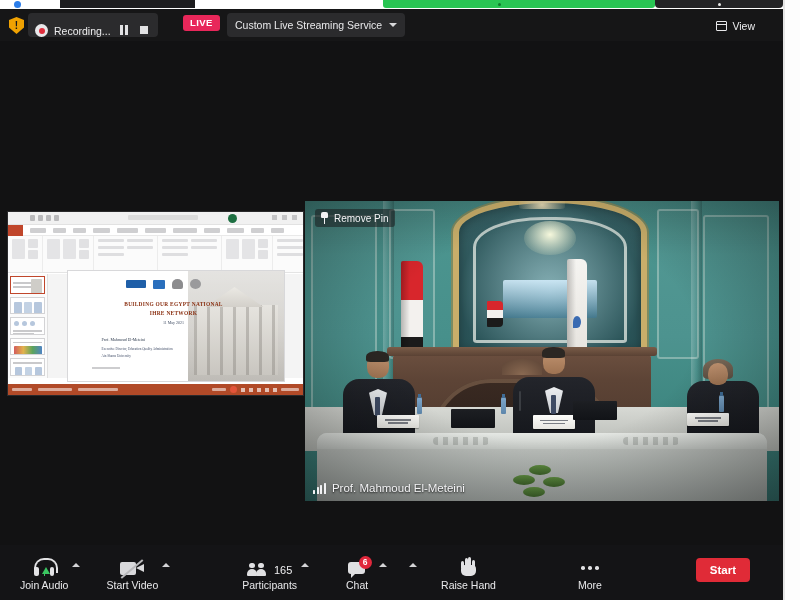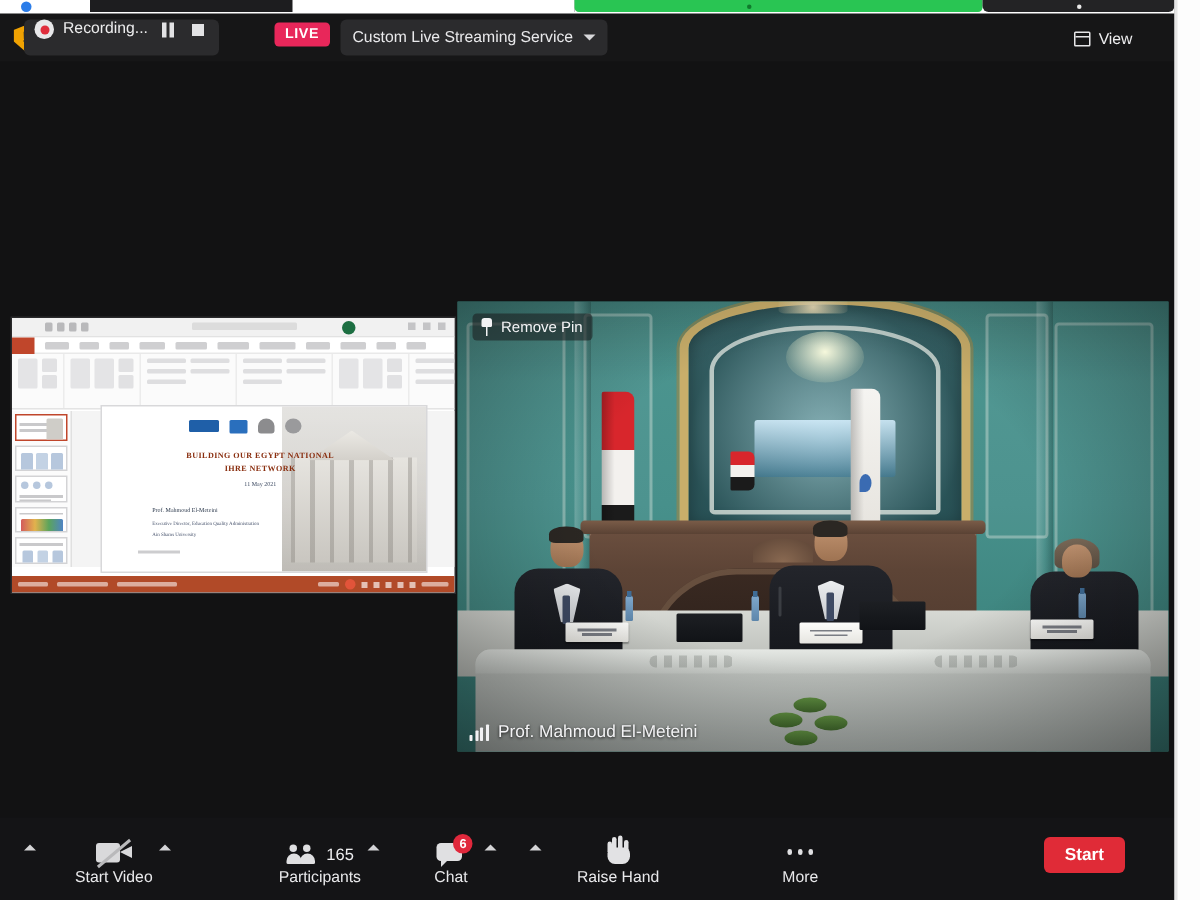--- a/index.html
+++ b/index.html
@@ -51,23 +51,23 @@
   }
   .rec-shield {
     position:absolute; left:9px; top:8px; width:15px; height:17px;
     background:#f0a202; z-index:31;
     clip-path: polygon(50% 0%, 100% 18%, 100% 62%, 50% 100%, 0% 62%, 0% 18%);
     display:flex; align-items:center; justify-content:center;
   }
   .rec-shield span { color:#1a1a1a; font-size:10px; font-weight:bold; line-height:1; }
 
   .rec-panel {
-    position:absolute; left:16px; top:4px; height:24px;
+    position:absolute; left:28px; top:4px; height:24px;
     background:#2b2b2d; border-radius:4px;
-    display:flex; align-items:flex-start; padding:0 7px; gap:6px; z-index:31;
+    display:flex; align-items:flex-end; padding:0 7px; gap:6px; z-index:31;
   }
   .rec-dot-icon {
     width:13px; height:13px; border-radius:50%;
     background:#e8e8ea; display:flex; align-items:center; justify-content:center;
   }
   .rec-dot-icon i { display:block; width:6px; height:6px; border-radius:50%; background:#e02e3d; }
   .rec-label { color:#ededee; font-size:10.5px; white-space:nowrap; }
   .rec-btn {
     width:14px; height:14px; display:flex; align-items:center; justify-content:center;
     cursor:pointer;
@@ -829,20 +829,31 @@
         <span>Prof. Mahmoud El-Meteini</span>
       </div>
     </div>
 
   </div>
 
   <div class="toolbar">
 
     <div style="width:16px"></div>
 
+    <div class="tb-item">
+      <span class="tb-ico">
+        <span class="ico-headset">
+            <span class="earL"></span>
+            <span class="earR"></span>
+          <span class="arrow"></span>
+            <span class="arrow-stem"></span>
+          </span>
+      </span>
+      <span class="tb-lbl">Join Audio</span>
+    </div>
     <span class="tb-caret"></span>
 
     <div style="width:22px"></div>
 
     <div class="tb-item">
       <span class="tb-ico">
         <span class="ico-cam">
             <span class="body"></span>
             <span class="lens"></span>
             <span class="slash"></span>

